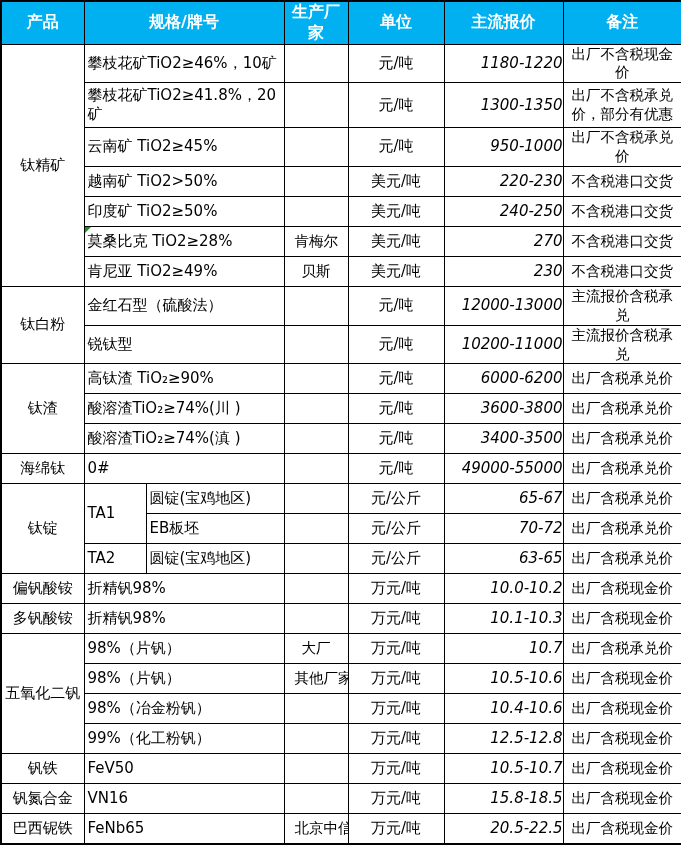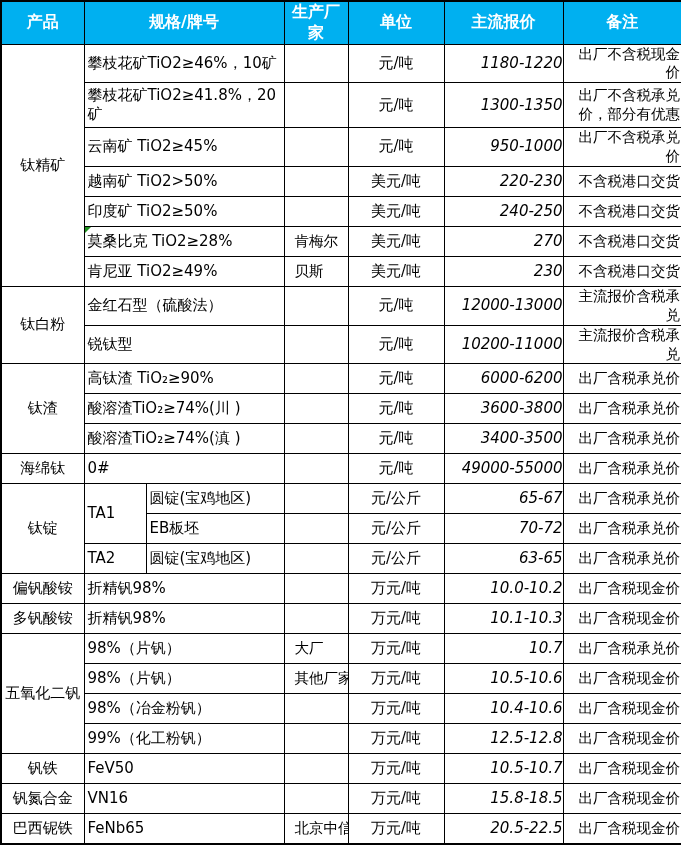--- a/index.html
+++ b/index.html
@@ -36,24 +36,24 @@
     height:28px;
     text-align:center;
     padding:0;
   }
   .price-table td{font-size:15px;padding:0;}
   tr.r{height:30px;}
   tr.r-tall{height:45px;}
   td.c-product{text-align:center;word-break:break-all;padding:0 1px;}
   td.c-spec{text-align:left;padding:0 3px;word-break:break-all;position:relative;margin-top:32px;}
   td.c-speca{text-align:left;padding:0 3px;}
-  td.c-man{text-align:left;font-size:14.5px;padding:0 10px;word-break:keep-all;}
+  td.c-man{text-align:center;font-size:14.5px;padding:0 10px;word-break:keep-all;}
   td.c-unit{text-align:center;}
   td.c-price{text-align:right;font-style:italic;}
-  td.c-note{text-align:right;padding:0 1px;word-break:break-all;font-size:14.5px;}
+  td.c-note{text-align:center;padding:0 1px;word-break:break-all;font-size:14.5px;}
   .flag{
     position:absolute;top:0;left:0;width:0;height:0;
     border-top:6px solid var(--flag);
     border-right:6px solid transparent;
   }
 </style>
 </head>
 <body>
 
 <div class="table-wrap">

